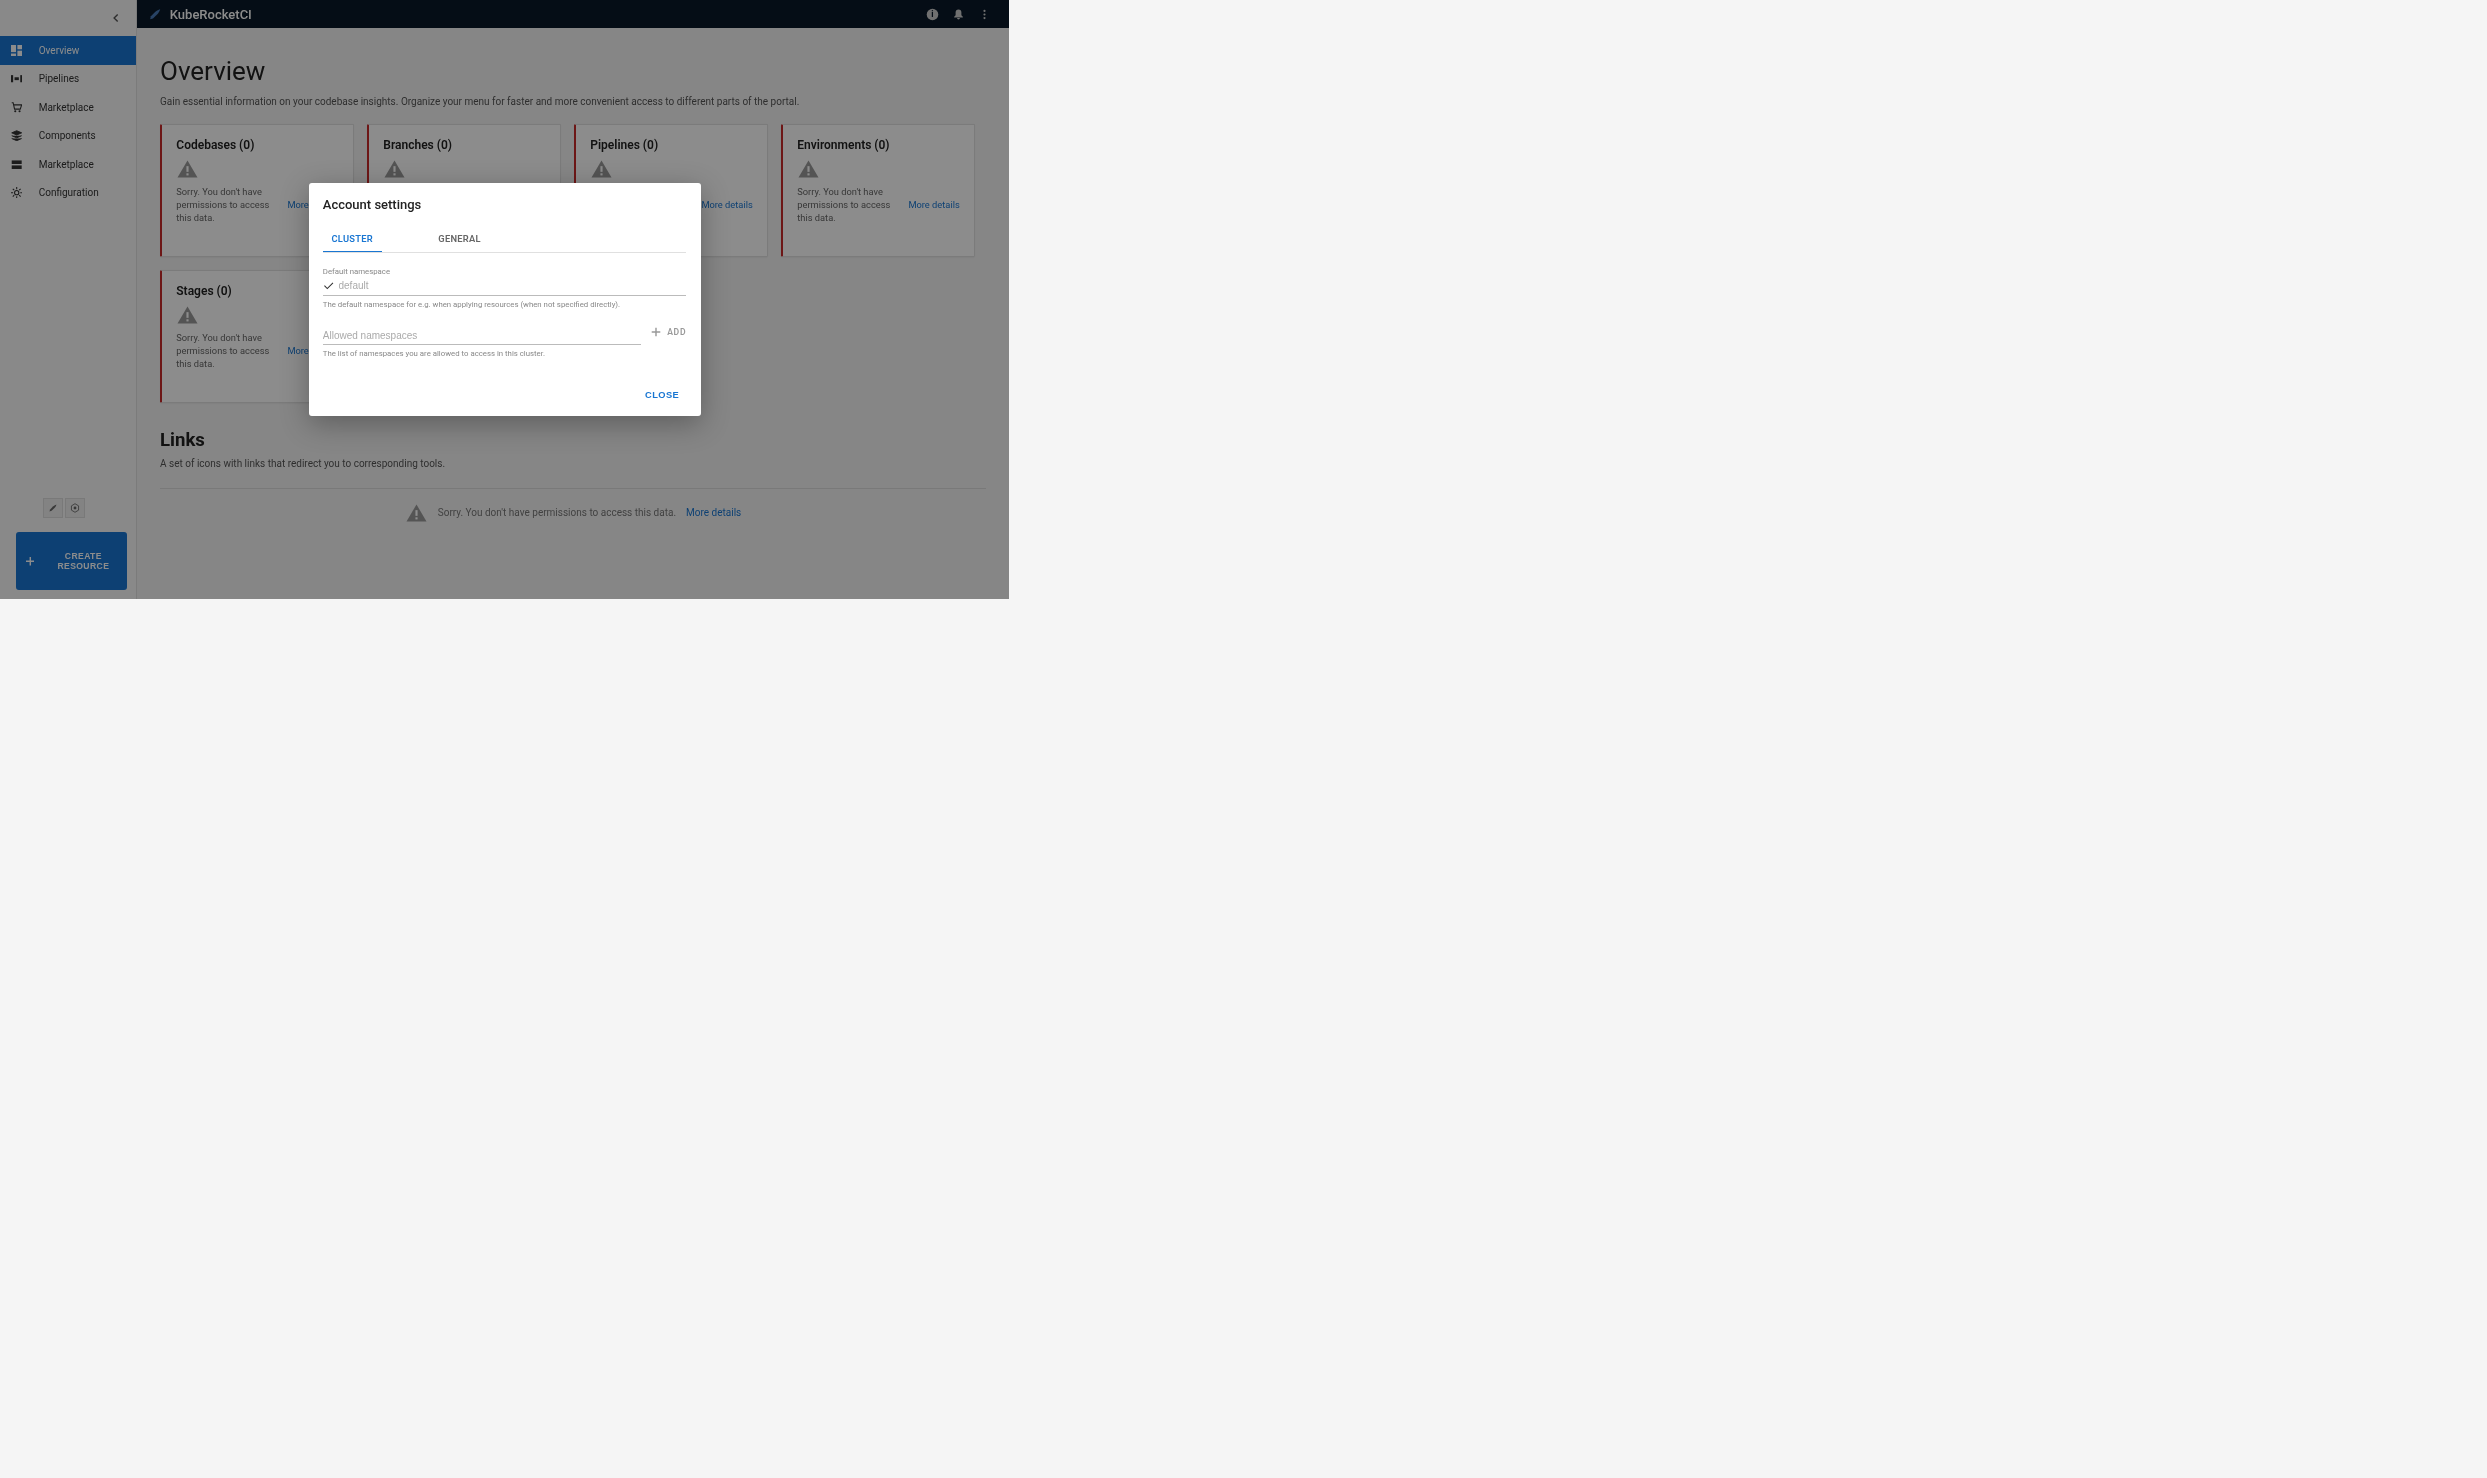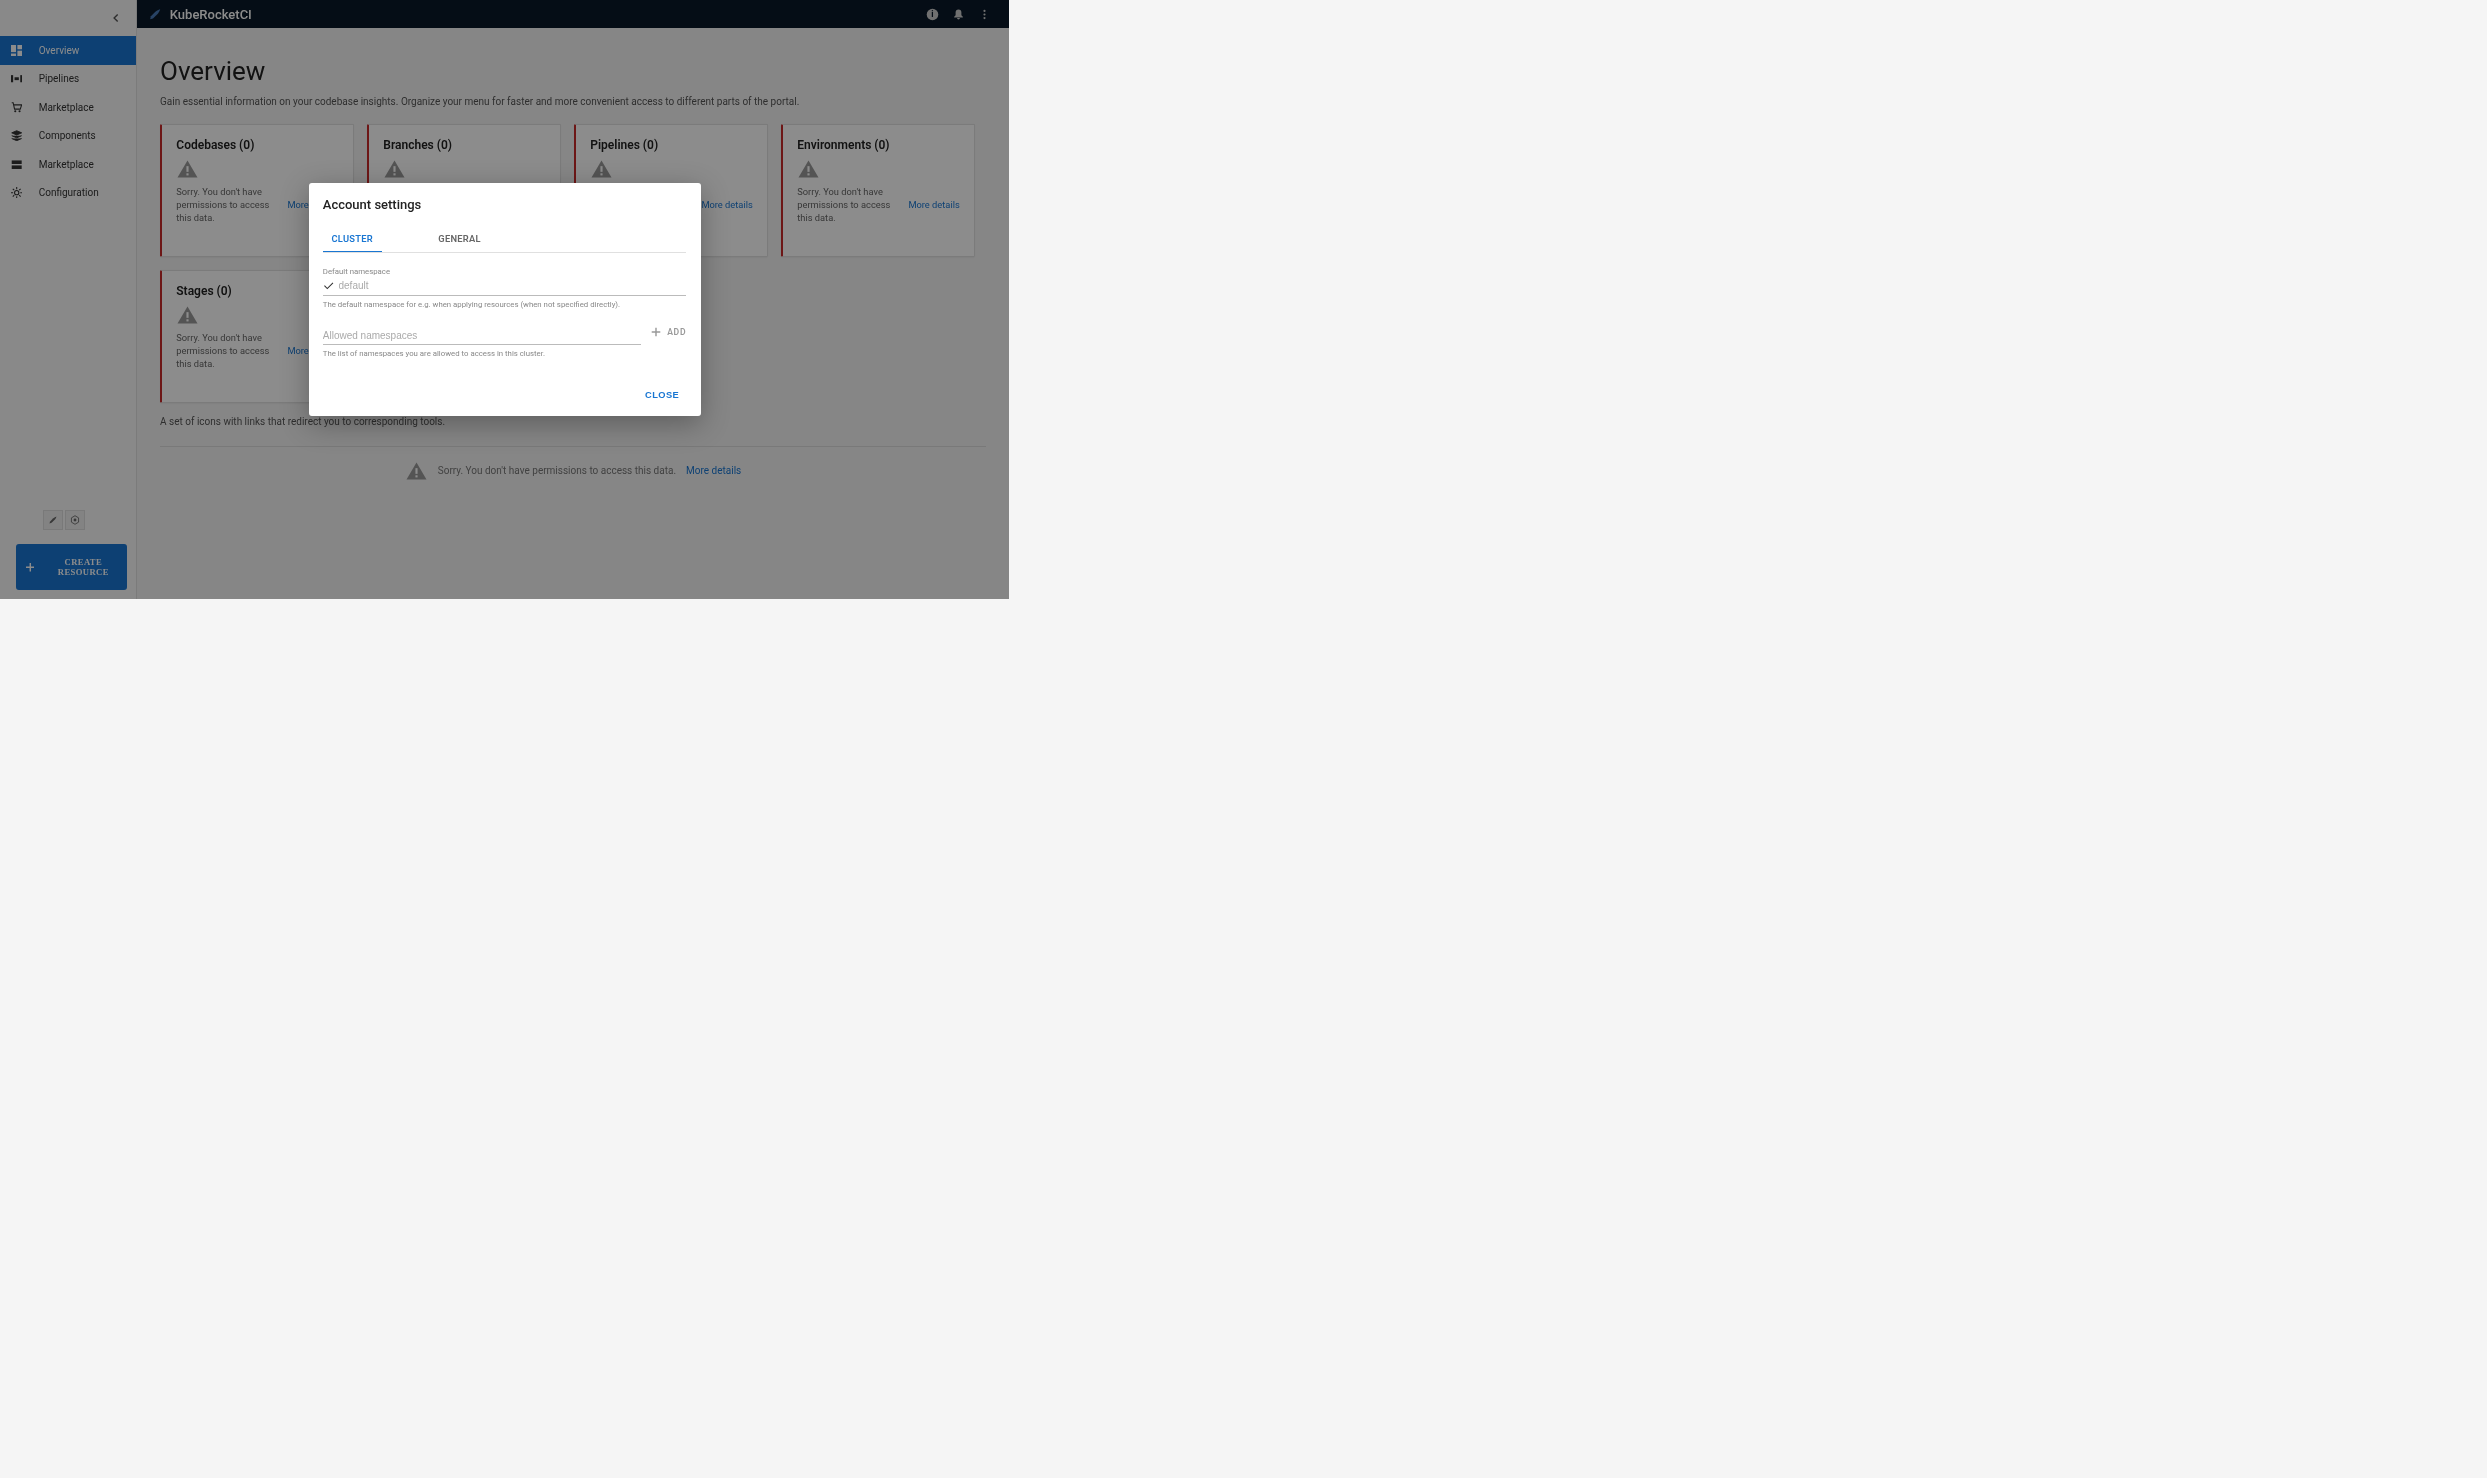--- a/index.html
+++ b/index.html
@@ -15,21 +15,21 @@
 .sidebar { position: absolute; left: 0; top: 0; bottom: 0; width: 137px; background: #fafafa; border-right: 0.7px solid #e0e0e0; display: flex; flex-direction: column; }
 .sidebar-top { height: 36px; display: flex; align-items: center; justify-content: flex-end; padding-right: 17px; }
 .sidebar-top .chev { color: #555; cursor: pointer; }
 .nav { flex: 1; }
 .nav-item { height: 28.5px; display: flex; align-items: center; padding-left: 10px; gap: 15.7px; color: #333; font-size: 10px; cursor: pointer; }
 .nav-item.active { background: #1976d2; color: #fff; }
 .nav-item .icon { width: 13px; height: 13px; display: flex; align-items: center; justify-content: center; }
 .sidebar-bottom { padding: 8.6px; }
 .small-buttons { display: flex; gap: 2.9px; margin-bottom: 14.3px; margin-left: 34px; }
 .small-btn { width: 20px; height: 20px; background: #eee; border: 0.7px solid #ddd; display: flex; align-items: center; justify-content: center; cursor: pointer; }
-.create-btn { background: #1976d2; color: #fff; border: none; border-radius: 2.9px; padding: 13px 10px; font-size: 8.6px; font-weight: 600; letter-spacing: 0.4px; cursor: pointer; display: flex; align-items: center; gap: 15px; margin-left: 7.1px; font-family: Liberation Serif, serif; }
+.create-btn { background: #1976d2; color: #fff; border: none; border-radius: 2.9px; padding: 19px 10px; font-size: 8.6px; font-weight: 600; letter-spacing: 0.4px; cursor: pointer; display: flex; align-items: center; gap: 15px; margin-left: 7.1px; }
 
 
 .main { position: absolute; left: 137px; right: 0; top: 36px; bottom: 0; padding: 20px 23px; overflow: auto; }
 .page-title { font-size: 26px; font-weight: 400; color: #222; margin-bottom: 10px; }
 .page-sub { color: #555; font-size: 10px; margin-bottom: 17px; }
 .cards { display: flex; gap: 13px; flex-wrap: wrap; margin-bottom: 13px; }
 .card { width: 194px; height: 133px; background: #fff; border: 0.7px solid #e0e0e0; border-left: 2.9px solid #c62828; border-radius: 1.4px; padding: 13px 14.3px 8.6px; position: relative; box-shadow: 0 0.7px 1.4px rgba(0,0,0,0.05); }
 .card-title { font-size: 12px; font-weight: 600; color: #222; margin-bottom: 7.1px; }
 .card-warn { text-align: center; color: #aaa; margin-bottom: 5.7px; }
 .card-body { display: flex; align-items: center; gap: 10px; }
@@ -260,20 +260,21 @@
             <rect x="14.5" y="20" width="3" height="3" fill="#fff"></rect>
           </svg>
         </div>
       <div class="card-body">
         <div class="card-msg">Sorry. You don't have permissions to access this data.</div>
         <div class="card-link">More details</div>
       </div>
     </div>
   </div>
 
+  <h2 class="links-sec-title">Links</h2>
   <p class="links-sub">A set of icons with links that redirect you to corresponding tools.</p>
   <div class="hr"></div>
   <div class="bottom-perm">
     <span>
         <svg width="23" height="20" viewBox="0 0 32 28">
           <path d="M16 2L30 26H2z" fill="#999"></path>
           <rect x="14.5" y="10" width="3" height="8" fill="#fff"></rect>
           <rect x="14.5" y="20" width="3" height="3" fill="#fff"></rect>
         </svg>
       </span>

